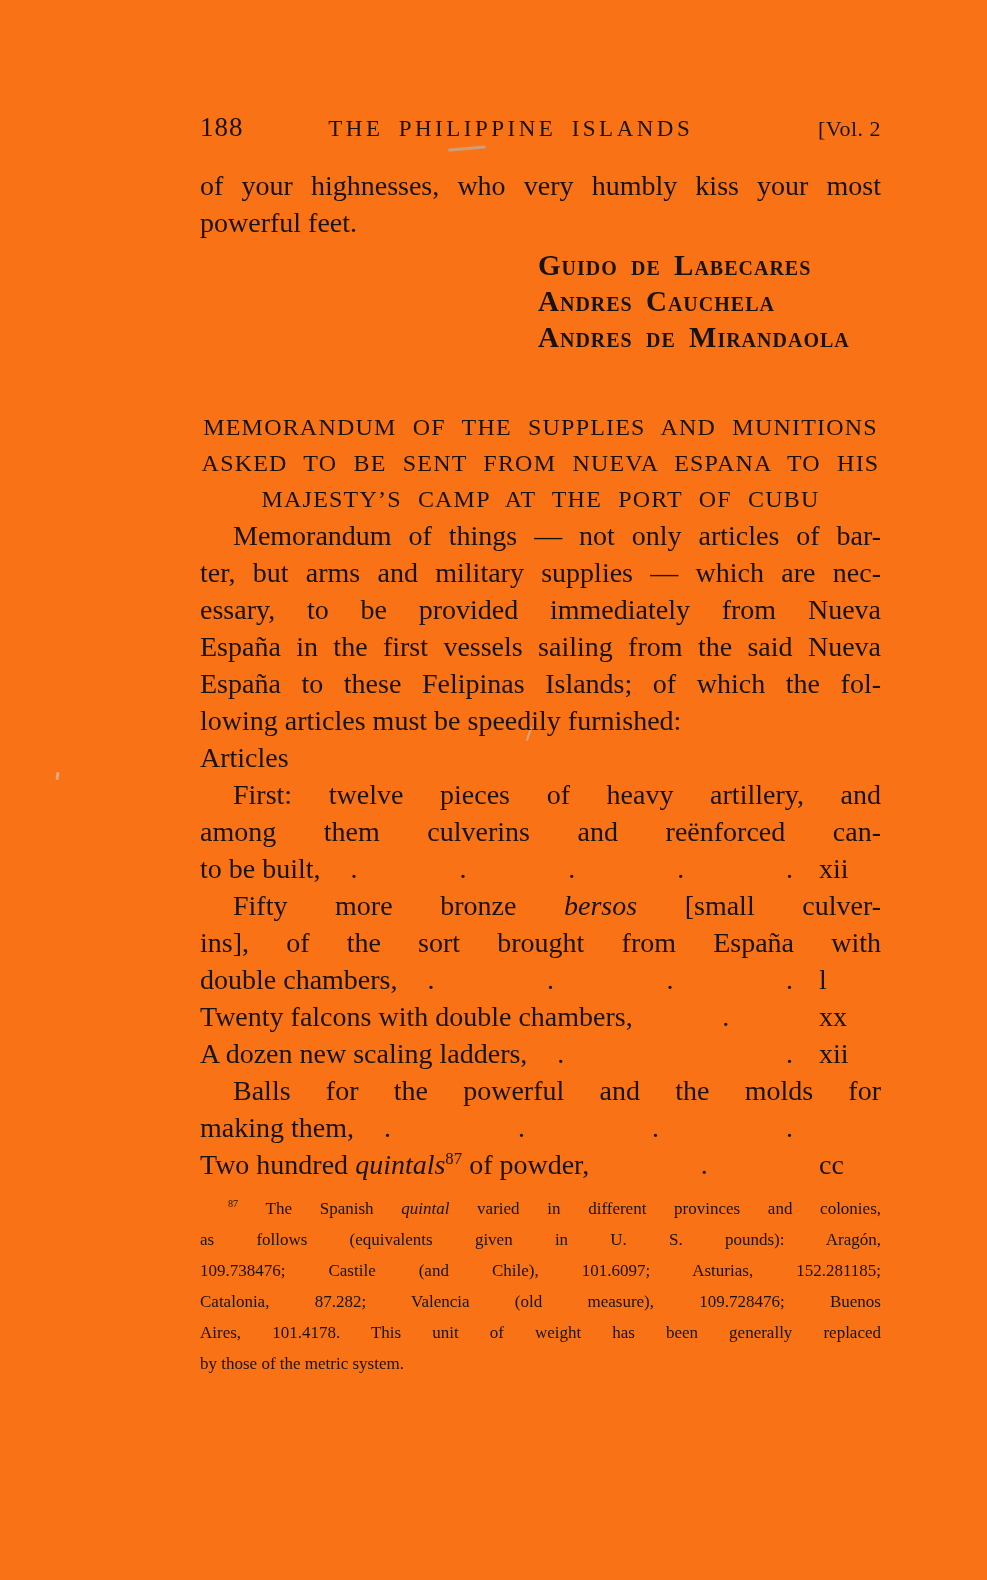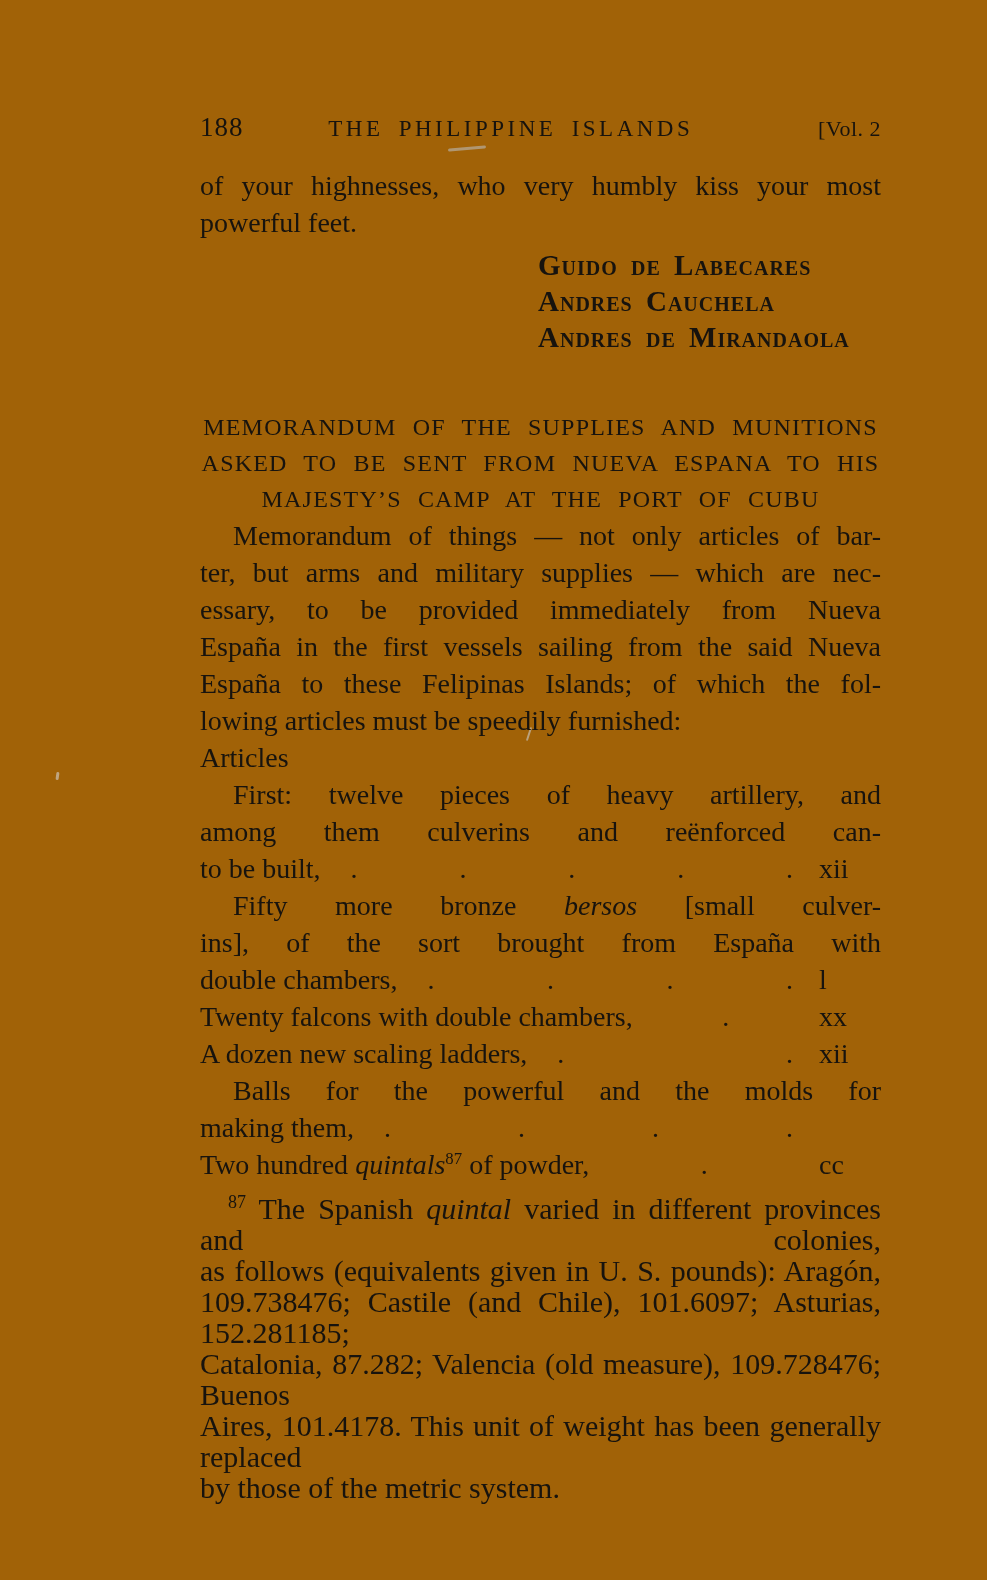--- a/index.html
+++ b/index.html
@@ -1,17 +1,17 @@
 <!DOCTYPE html>
 <html><head>
 <meta charset="utf-8">
 <style>
   html,body{margin:0;padding:0;background:#ffffff;}
   .sheet{
-    position:relative;width:987px;height:1580px;background:#a16207;
+    position:relative;width:987px;height:1580px;background:#f97316;
     overflow:hidden;font-family:"Liberation Serif","DejaVu Serif",serif;
     color:#17130e;
   }
   .text-block{position:absolute;left:200px;top:112px;width:681px;}
 
   .running-header{display:flex;align-items:baseline;justify-content:space-between;margin-bottom:24px;}
   .page-num{font-size:27px;letter-spacing:1px;}
   .run-title{font-size:23px;letter-spacing:3.5px;word-spacing:6px;}
   .vol{font-size:22px;letter-spacing:.5px;margin-left:40px;}
 
@@ -26,21 +26,21 @@
   .articles-label{text-align:left;}
 
   .item-row{display:flex;align-items:baseline;}
   .leader{flex:1 1 auto;text-align:justify;text-align-last:justify;padding:0 26px 0 30px;}
   .leader-c{flex:1 1 auto;text-align:center;padding:0 12px;}
   .qty{min-width:62px;}
 
   .it{font-style:italic;}
   sup{font-size:60%;vertical-align:super;line-height:0;}
 
-  .footnote{margin-top:10px;font-size:30px;line-height:31px;}
+  .footnote{margin-top:10px;font-size:17px;line-height:31px;}
   .fn-ind{text-indent:28px;}
 
   .artifact{position:absolute;background:#b9b4ac;border-radius:2px;opacity:.65;}
   .artifact-dash{left:448px;top:147px;width:38px;height:3px;transform:rotate(-5deg);}
   .artifact-slash{left:528px;top:727px;width:2px;height:14px;background:#c8c3bb;transform:rotate(18deg);}
   .artifact-speck{left:56px;top:772px;width:3px;height:8px;background:#cfcac2;transform:rotate(8deg);}
 </style>
 </head>
 <body>
 

